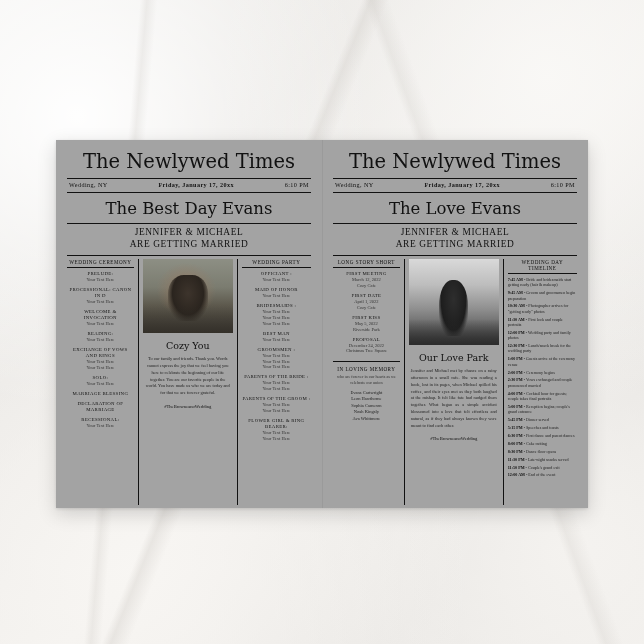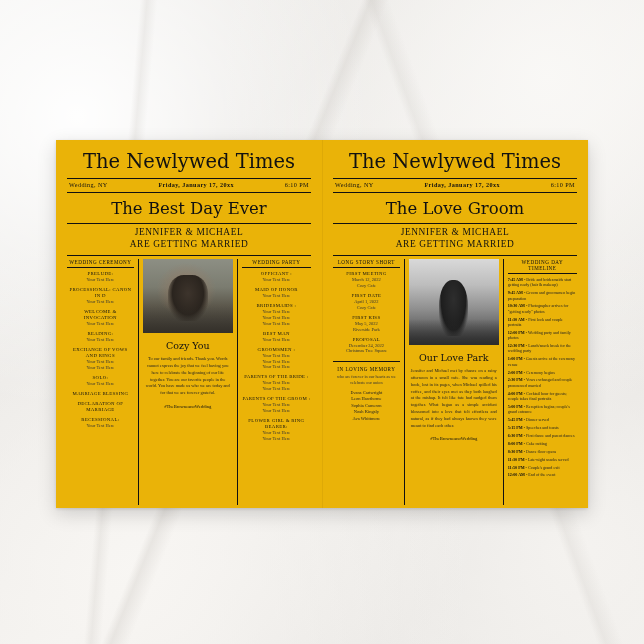--- a/index.html
+++ b/index.html
@@ -34,21 +34,21 @@
       linear-gradient(95deg, rgba(200,196,191,0.0) 20%, rgba(200,196,191,0.25) 21%, rgba(200,196,191,0.0) 22.5%),
       linear-gradient(70deg, rgba(198,194,189,0.0) 68%, rgba(198,194,189,0.22) 69%, rgba(198,194,189,0.0) 71%);
   }
 
   .sheet {
     position: absolute;
     left: 56px;
     top: 140px;
     width: 532px;
     height: 368px;
-    background: #eab308;
+    background: #a3a3a3;
     box-shadow: 0 6px 18px rgba(0,0,0,0.16), 0 1px 3px rgba(0,0,0,0.12);
     display: flex;
   }
   .fold {
     position: absolute;
     left: 50%;
     top: 0;
     bottom: 0;
     width: 1px;
     background: rgba(0,0,0,0.05);
@@ -261,21 +261,21 @@
   <div class="page">
     <div class="masthead">The Newlywed Times</div>
     <div class="rule-thick"></div>
     <div class="dateline">
       <span>Wedding, NY</span>
       <span class="mid">Friday, January 17, 20xx</span>
       <span>6:10 PM</span>
     </div>
     <div class="rule-thin"></div>
 
-    <div class="headline">The Best Day Ever</div>
+    <div class="headline">The Best Day Evans</div>
     <div class="rule-thin"></div>
     <div class="subhead">
       <div>JENNIFER &amp; MICHAEL</div>
       <div>ARE GETTING MARRIED</div>
     </div>
     <div class="rule-thin"></div>
 
     <div class="cols">
       <div class="col left">
         <div class="col-title">WEDDING CEREMONY</div>
@@ -375,21 +375,21 @@
   <div class="page">
     <div class="masthead">The Newlywed Times</div>
     <div class="rule-thick"></div>
     <div class="dateline">
       <span>Wedding, NY</span>
       <span class="mid">Friday, January 17, 20xx</span>
       <span>6:10 PM</span>
     </div>
     <div class="rule-thin"></div>
 
-    <div class="headline">The Love Groom</div>
+    <div class="headline">The Love Evans</div>
     <div class="rule-thin"></div>
     <div class="subhead">
       <div>JENNIFER &amp; MICHAEL</div>
       <div>ARE GETTING MARRIED</div>
     </div>
     <div class="rule-thin"></div>
 
     <div class="cols">
       <div class="col left">
         <div class="col-title">LONG STORY SHORT</div>

